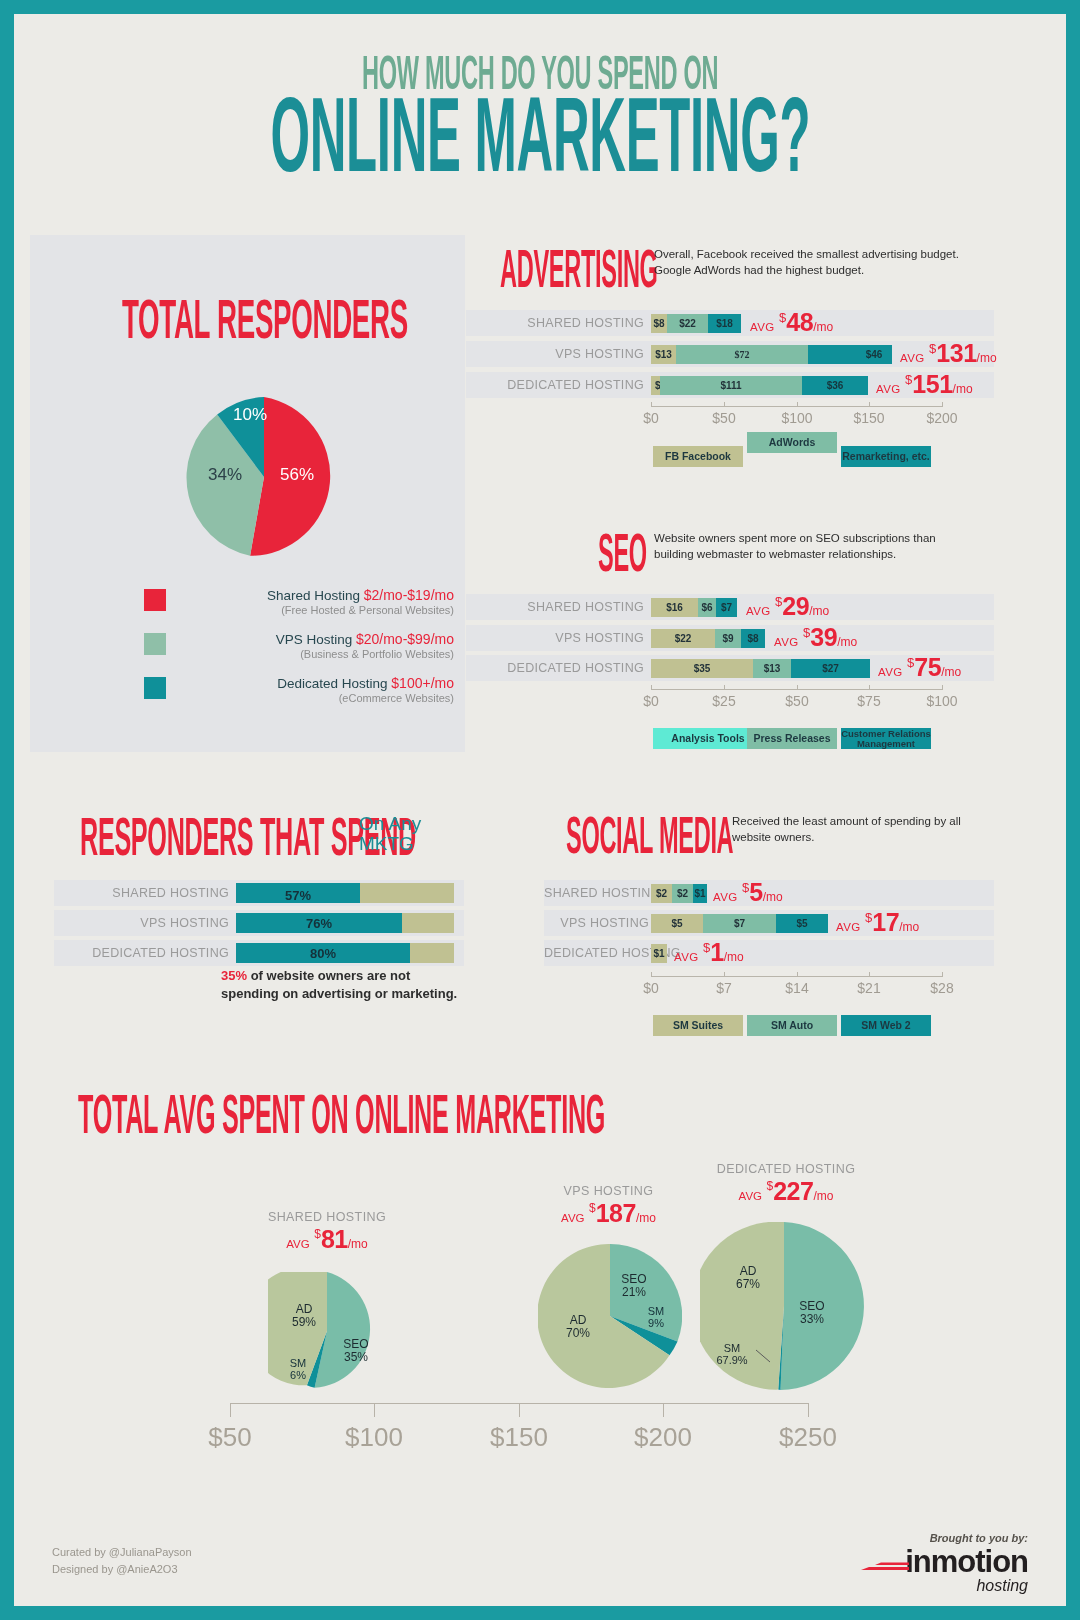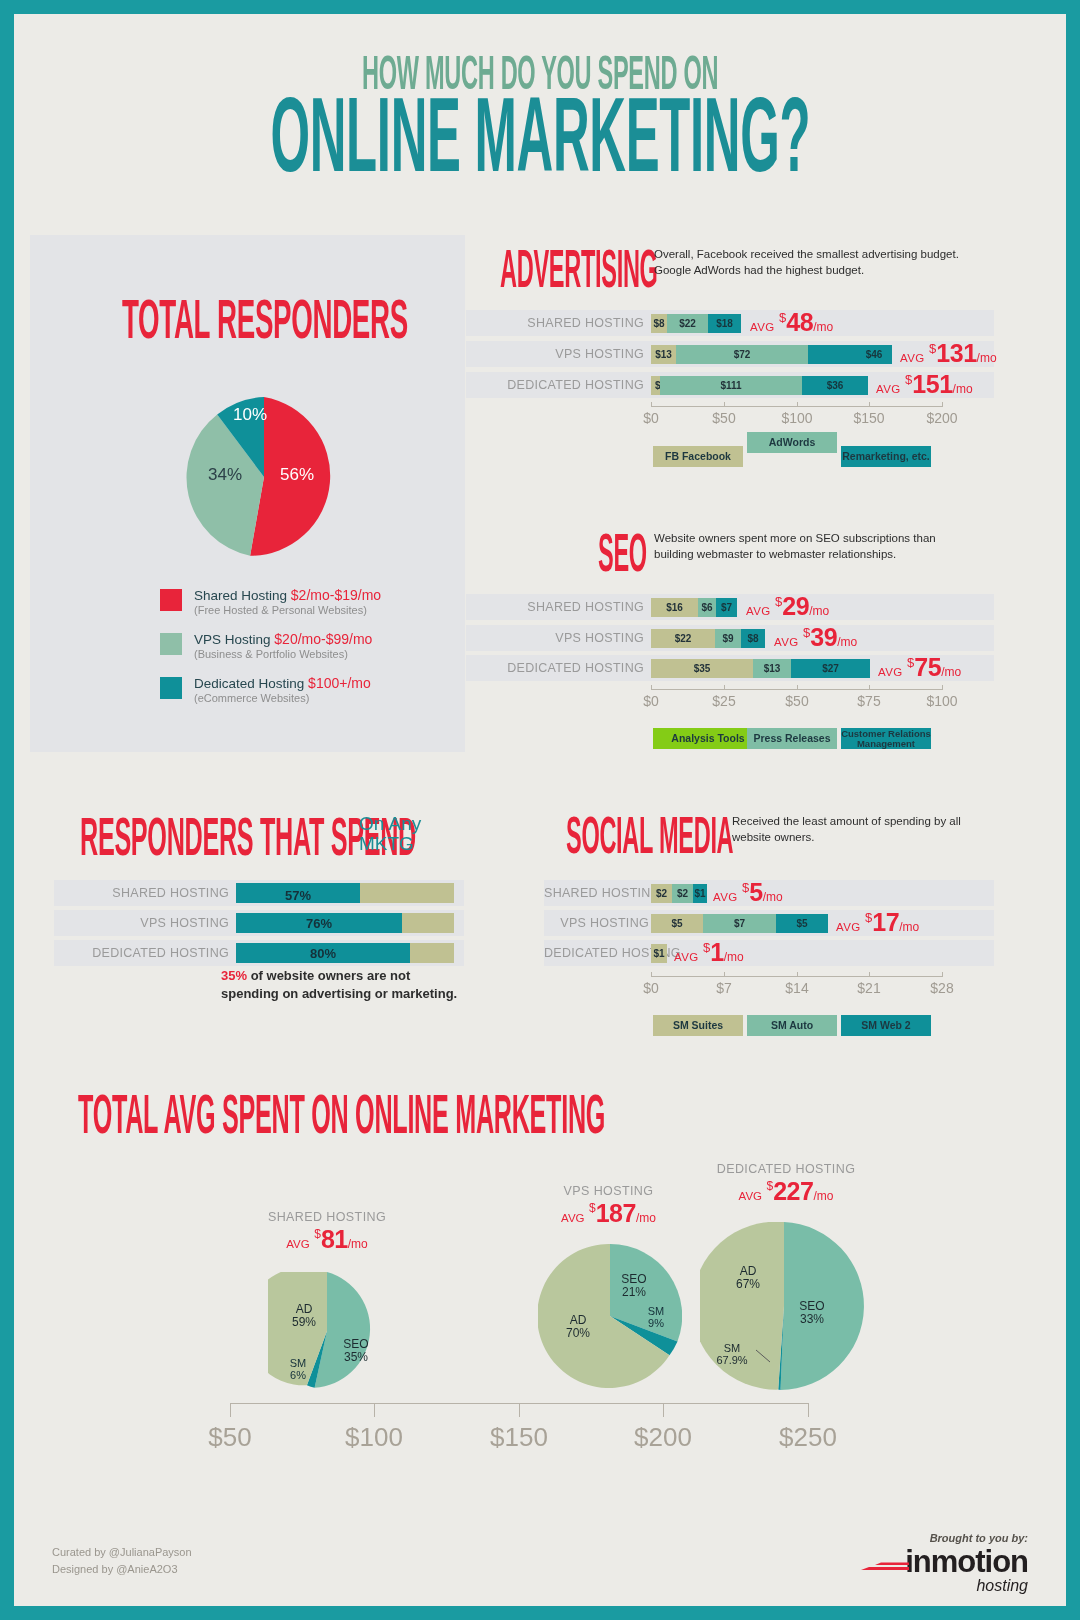--- a/index.html
+++ b/index.html
@@ -73,21 +73,21 @@
   
   #pie-main { left: 170px; top: 383px; width: 160px; height: 160px; }
   .pielabel {
     position: absolute;
     font-size: 17px;
     font-weight: normal;
     color: #fff;
   }
 
   
-  .legend-row { position: absolute; left: 146px; width: 310px; }
+  .legend-row { position: absolute; left: 130px; width: 310px; text-align: right; }
   .legend-sw { position: absolute; left: 0; top: 2px; width: 22px; height: 22px; }
   .legend-main { margin-left: 34px; font-size: 13.5px; color: #27474f; white-space: nowrap; }
   .legend-main b { font-weight: normal; }
   .legend-price { color: #e8243a; font-size: 14px; }
   .legend-sub { margin-left: 34px; font-size: 11px; color: #8e8e8e; margin-top: 1px; }
 
   
   .sec-title { color: #e8243a; white-space: nowrap; }
   .sec-title span { display: inline-block; transform-origin: left center; }
   .sec-desc { font-size: 11.5px; color: #2d2d2d; line-height: 1.35; }
@@ -218,21 +218,21 @@
     </div>
   <div class="abs seg dark" style="left:694px; top:300px; width:33px; background:#0f9099;">
       <span>$18</span>
     </div>
   <div class="abs avg" style="left:736px; top:294px;"><span class="w">AVG</span> <span class="dollar">$</span><span class="num">48</span><span class="mo">/mo</span></div>
 
   <div class="abs barlabel" style="left:452px; top:333px; width:178px;">VPS HOSTING</div>
   <div class="abs seg" style="left:637px; top:331px; width:25px; background:#c0c192;">
       <span>$13</span>
     </div>
-  <div class="abs seg" style="left:662px; top:331px; width:132px; background:#7fbda5;">
+  <div class="abs seg" style="left:662px; top:331px; width:132px; background:#7fbda5;font-family:Liberation Serif, serif;">
       <span>$72</span>
     </div>
   <div class="abs seg dark" style="left:794px; top:331px; width:84px; background:#0f9099;padding-left:48px;">
       <span>$46</span>
     </div>
   <div class="abs avg" style="left:886px; top:325px;"><span class="w">AVG</span> <span class="dollar">$</span><span class="num">131</span><span class="mo">/mo</span></div>
 
   <div class="abs barlabel" style="left:452px; top:364px; width:178px;">DEDICATED HOSTING</div>
   <div class="abs seg" style="left:637px; top:362px; width:9px; background:#c0c192;">
       <span style="position:relative; left:5px;">$4</span>
@@ -309,21 +309,21 @@
   <div class="abs axis-tick" style="left:710px; top:671px;"></div>
   <div class="abs axis-tick" style="left:783px; top:671px;"></div>
   <div class="abs axis-tick" style="left:855px; top:671px;"></div>
   <div class="abs axis-tick" style="left:928px; top:671px;"></div>
   <div class="abs axis-lab" style="left:617px; top:679px; width:40px;">$0</div>
   <div class="abs axis-lab" style="left:685px; top:679px; width:50px;">$25</div>
   <div class="abs axis-lab" style="left:758px; top:679px; width:50px;">$50</div>
   <div class="abs axis-lab" style="left:830px; top:679px; width:50px;">$75</div>
   <div class="abs axis-lab" style="left:899px; top:679px; width:58px;">$100</div>
 
-  <div class="abs chip" style="left:639px; top:714px; width:110px; background:#84cc16;">Analysis Tools</div>
+  <div class="abs chip" style="left:639px; top:714px; width:110px; background:#5eead4;">Analysis Tools</div>
   <div class="abs chip" style="left:733px; top:714px; width:90px; background:#7fbda5;">Press Releases</div>
   <div class="abs chip" style="left:827px; top:714px; width:90px; background:#0f9099; font-size:9.5px;">Customer Relations Management</div>
 
   <div class="abs cond sec-title" style="left:66px; top:800px; font-size:40px;"><span style="transform:scaleX(0.63) scaleY(1.35);">Responders that spend</span></div>
   <div class="abs" id="resp-sub">On Any<br>MKTG</div>
 
   <div class="abs barband" style="left:40px; top:866px; width:410px;"></div>
   <div class="abs barband" style="left:40px; top:896px; width:410px;"></div>
   <div class="abs barband" style="left:40px; top:926px; width:410px;"></div>
 

